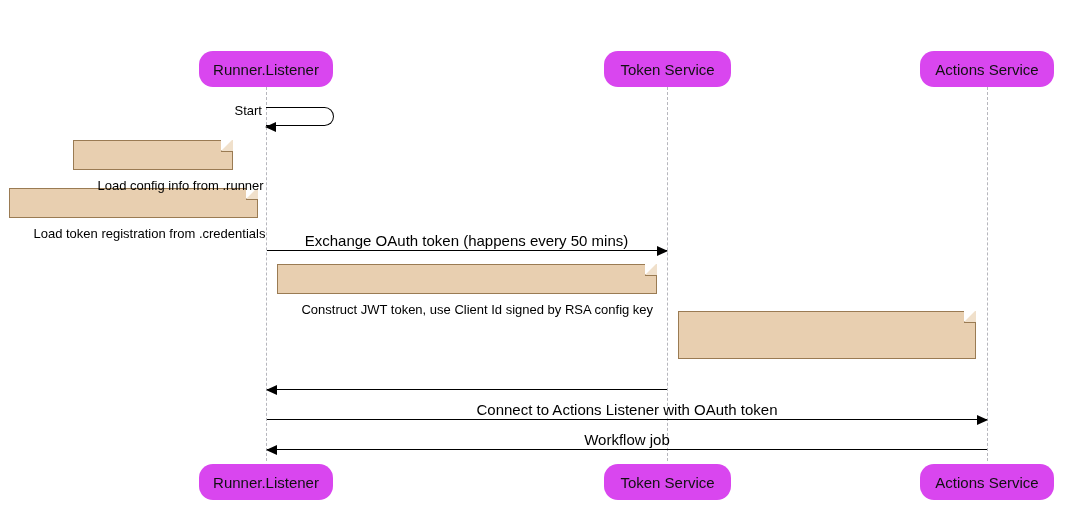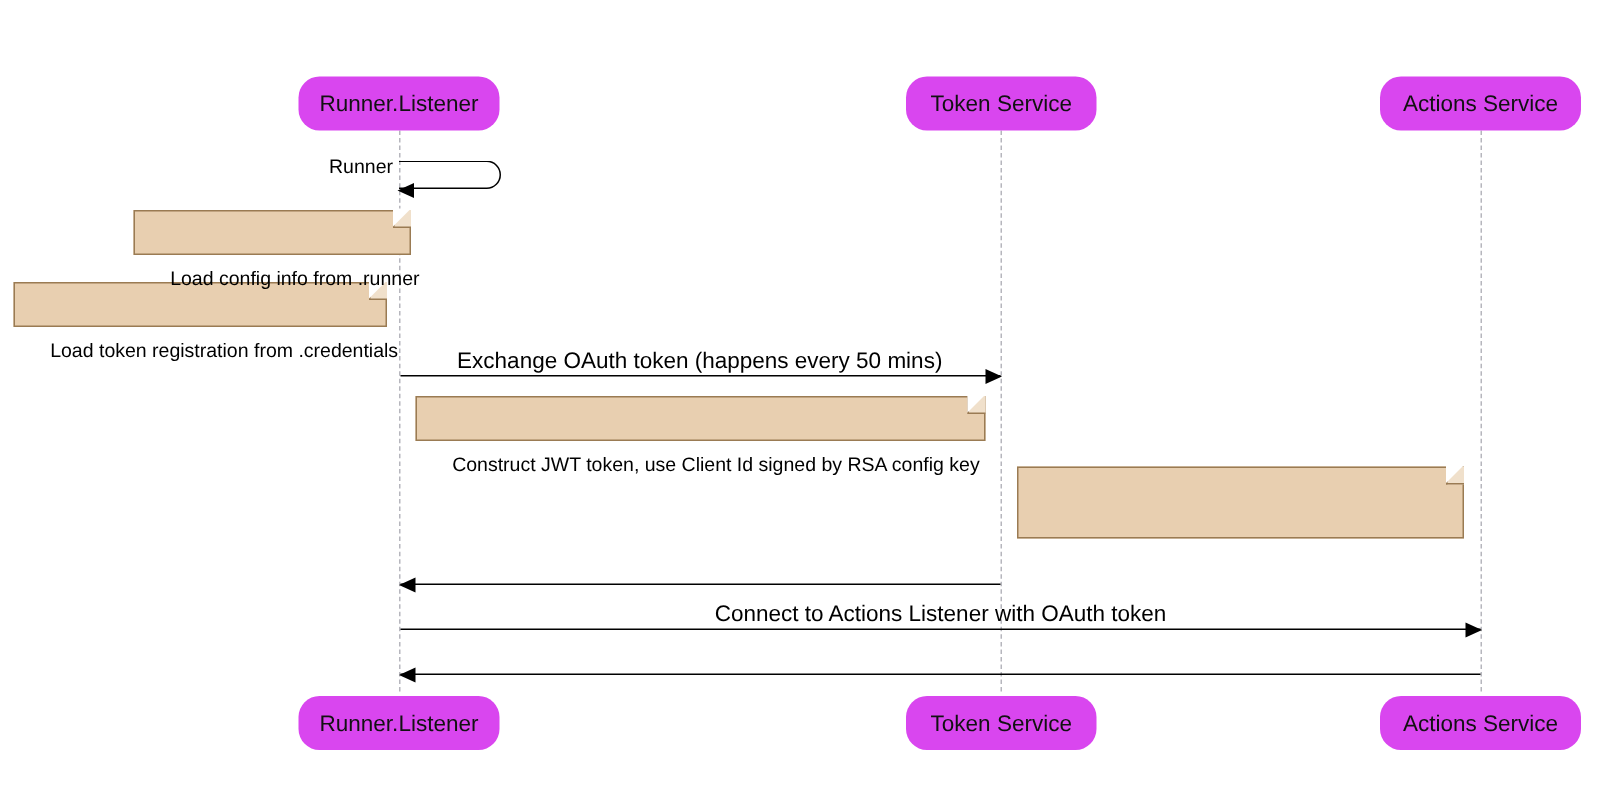--- a/index.html
+++ b/index.html
@@ -168,26 +168,26 @@
   <div class="participant" style="left:199px; top:51px; width:134px;">
     <span class="p-label">Runner.Listener</span>
   </div>
   <div class="participant" style="left:604px; top:51px; width:127px;">
     <span class="p-label">Token Service</span>
   </div>
   <div class="participant" style="left:920px; top:51px; width:134px;">
     <span class="p-label">Actions Service</span>
   </div>
 
-  <div class="self-label" style="left:198px; top:104px; width:64px;">Runner</div>
+  <div class="self-label" style="left:198px; top:104px; width:64px;">Start</div>
   <div class="self-loop" style="left:266px; top:107px; width:68px; height:19px;">
     <span class="arrow-head"></span>
   </div>
 
-  <div class="note" style="left:73px; top:140px; width:185px; height:30px;margin-left:16px;">
+  <div class="note" style="left:73px; top:140px; width:160px; height:30px;">
     <span class="note-fold"></span>
     <span class="note-text">Load config info from .runner</span>
   </div>
 
   <div class="note" style="left:9px; top:188px; width:249px; height:30px;">
     <span class="note-fold"></span>
     <span class="note-text">Load token registration from .credentials</span>
   </div>
 
   <div class="msg-label" style="left:266px; top:234px; width:401px;">Exchange OAuth token (happens every 50 mins)</div>
@@ -206,20 +206,21 @@
 
   <div class="message" style="left:267px; top:389px; width:400px;">
     <span class="arrow-head left"></span>
   </div>
 
   <div class="msg-label" style="left:267px; top:403px; width:720px;">Connect to Actions Listener with OAuth token</div>
   <div class="message" style="left:267px; top:419px; width:720px;">
     <span class="arrow-head right"></span>
   </div>
 
+  <div class="msg-label" style="left:267px; top:433px; width:720px;">Workflow job</div>
   <div class="message" style="left:267px; top:449px; width:720px;">
     <span class="arrow-head left"></span>
   </div>
 
   <div class="participant" style="left:199px; top:464px; width:134px;">
     <span class="p-label">Runner.Listener</span>
   </div>
   <div class="participant" style="left:604px; top:464px; width:127px;">
     <span class="p-label">Token Service</span>
   </div>

